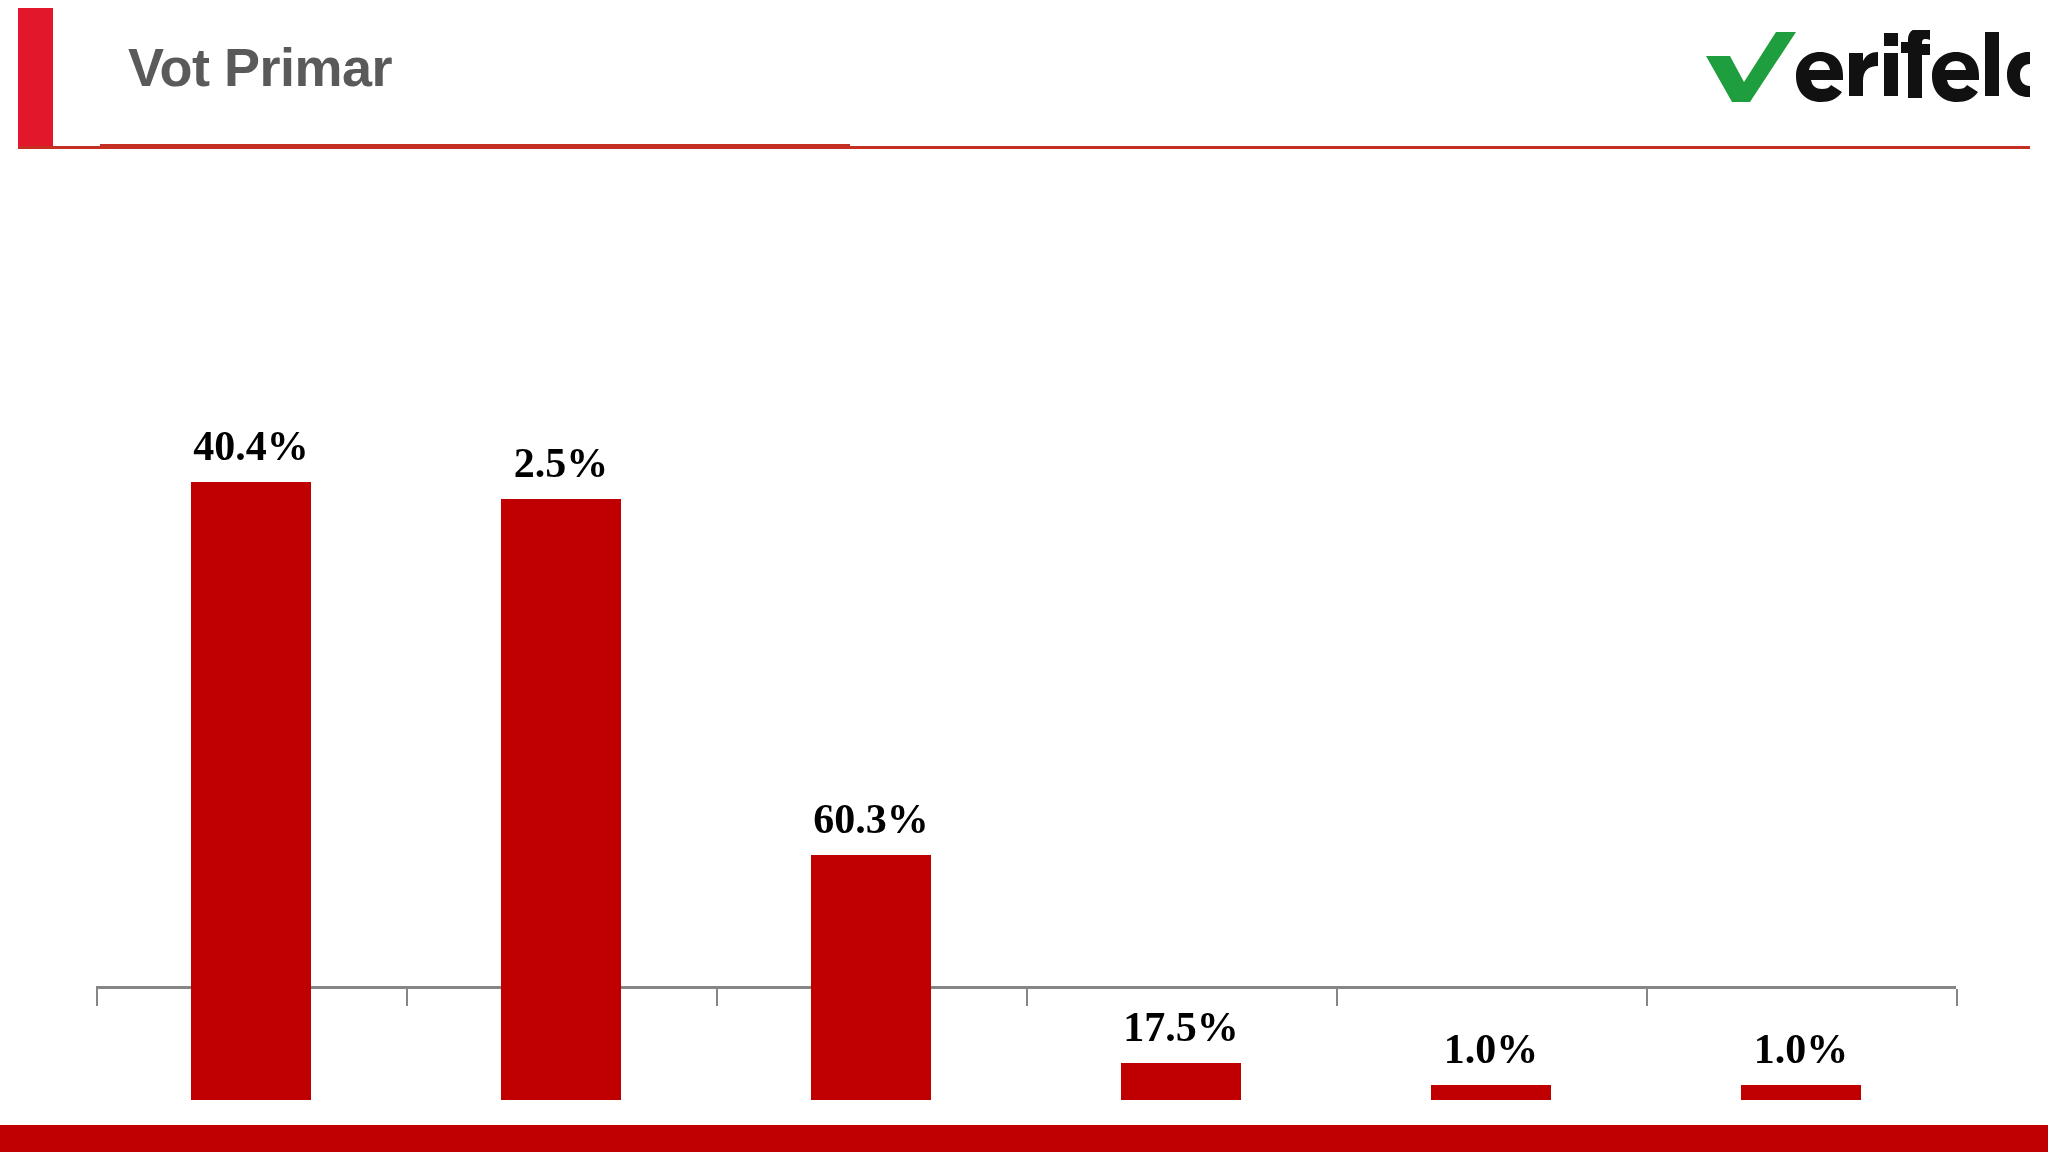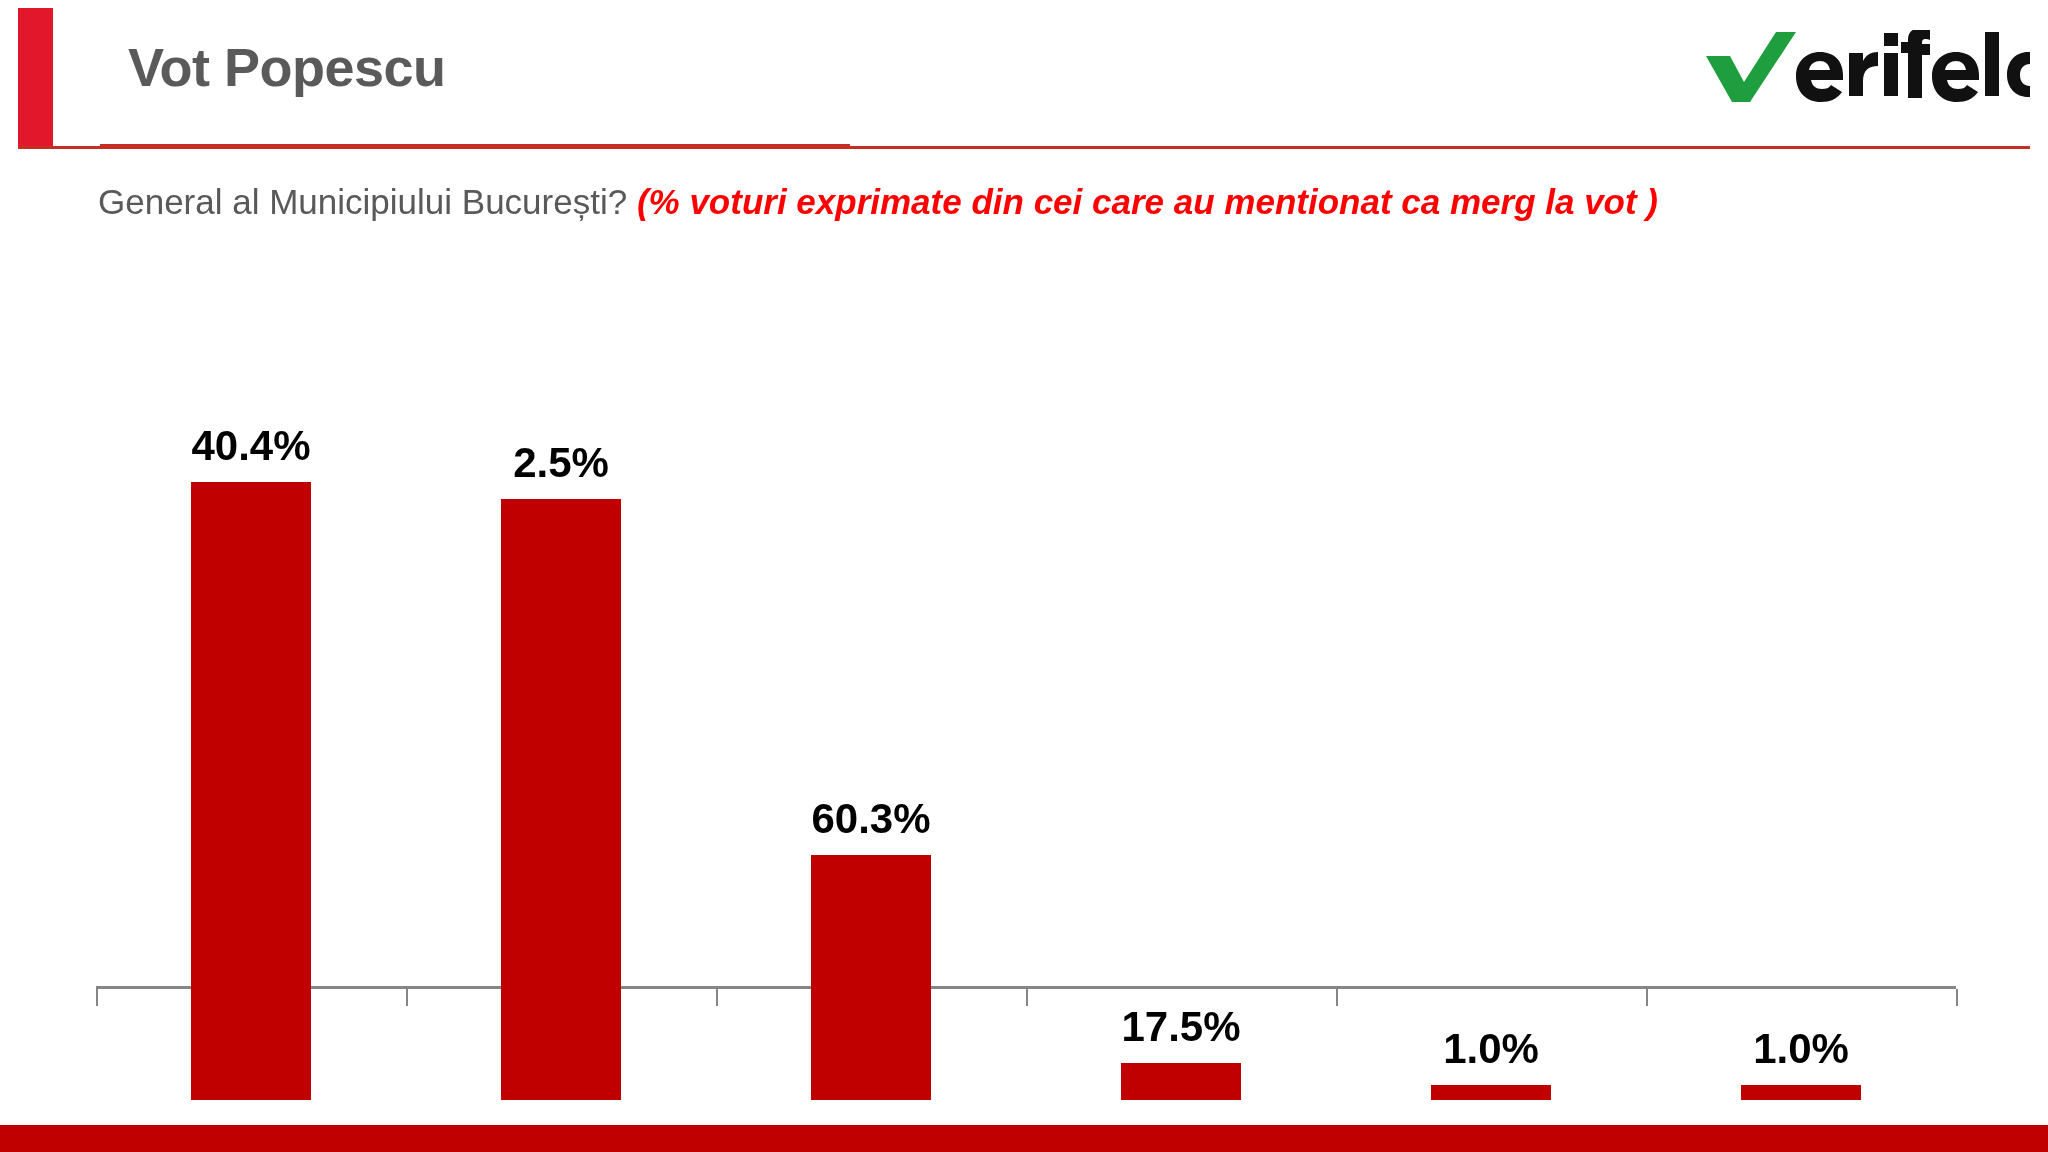--- a/index.html
+++ b/index.html
@@ -80,20 +80,21 @@
     font-weight: bold;
   }
 
   
   #chart-area {
     position: absolute;
     left: 0;
     top: 300px;
     width: 2024px;
     height: 800px;
+    font-family: Liberation Serif, serif;
   }
   #plot-region {
     position: absolute;
     left: 96px;
     top: 0;
     width: 1860px;
     height: 688px;
   }
   #axis-line {
     position: absolute;
@@ -153,21 +154,21 @@
     width: 2048px;
     height: 27px;
     background: #C00000;
   }
 </style>
 </head>
 <body>
 
 <div id="header-accent-bar"></div>
 
-<div id="page-title">Vot Popescu</div>
+<div id="page-title">Vot Primar</div>
 
 <div id="header-divider"></div>
 <div id="header-divider-thick"></div>
 
 <div id="brand-logo">
   <svg width="330" height="76" viewBox="0 0 330 76">
 
     <path d="M6 26 L30 26 L44 52 L76 2 L96 2 L50 72 L32 72 Z" fill="#1E9E3E"></path>
 
     <g fill="#111111">
@@ -184,24 +185,20 @@
       <path d="M232 46c0-14 10-24 24-24s23 9 23 23v5h-32c1 6 5 9 11 9 4 0 7-1 9-4l11 7c-5 7-12 10-21 10-15 0-25-10-25-26zm13-6h21c-1-6-5-9-10-9s-10 3-11 9z"></path>
 
       <rect x="285" y="2" width="14" height="64"></rect>
 
       <path d="M307 45c0-14 9-23 21-23 6 0 10 2 13 6V2h14v64h-14v-5c-3 4-7 6-13 6-12 0-21-9-21-22zm13 0c0 7 4 11 10 11s11-4 11-11-5-11-11-11-10 4-10 11z"></path>
     </g>
   </svg>
 </div>
 
 <div id="question-block">
-  <div class="q-line">
-    <span>General al Municipiului București?</span>
-    <span id="question-note">(% voturi exprimate din cei care au mentionat ca merg la vot )</span>
-  </div>
 </div>
 
 <div id="chart-area">
   <div id="plot-region"></div>
   <div id="axis-line"></div>
   <div id="ticks">
       <div class="axis-tick" style="left: 96px;"></div>
       <div class="axis-tick" style="left: 406px;"></div>
       <div class="axis-tick" style="left: 716px;"></div>
       <div class="axis-tick" style="left: 1026px;"></div>

